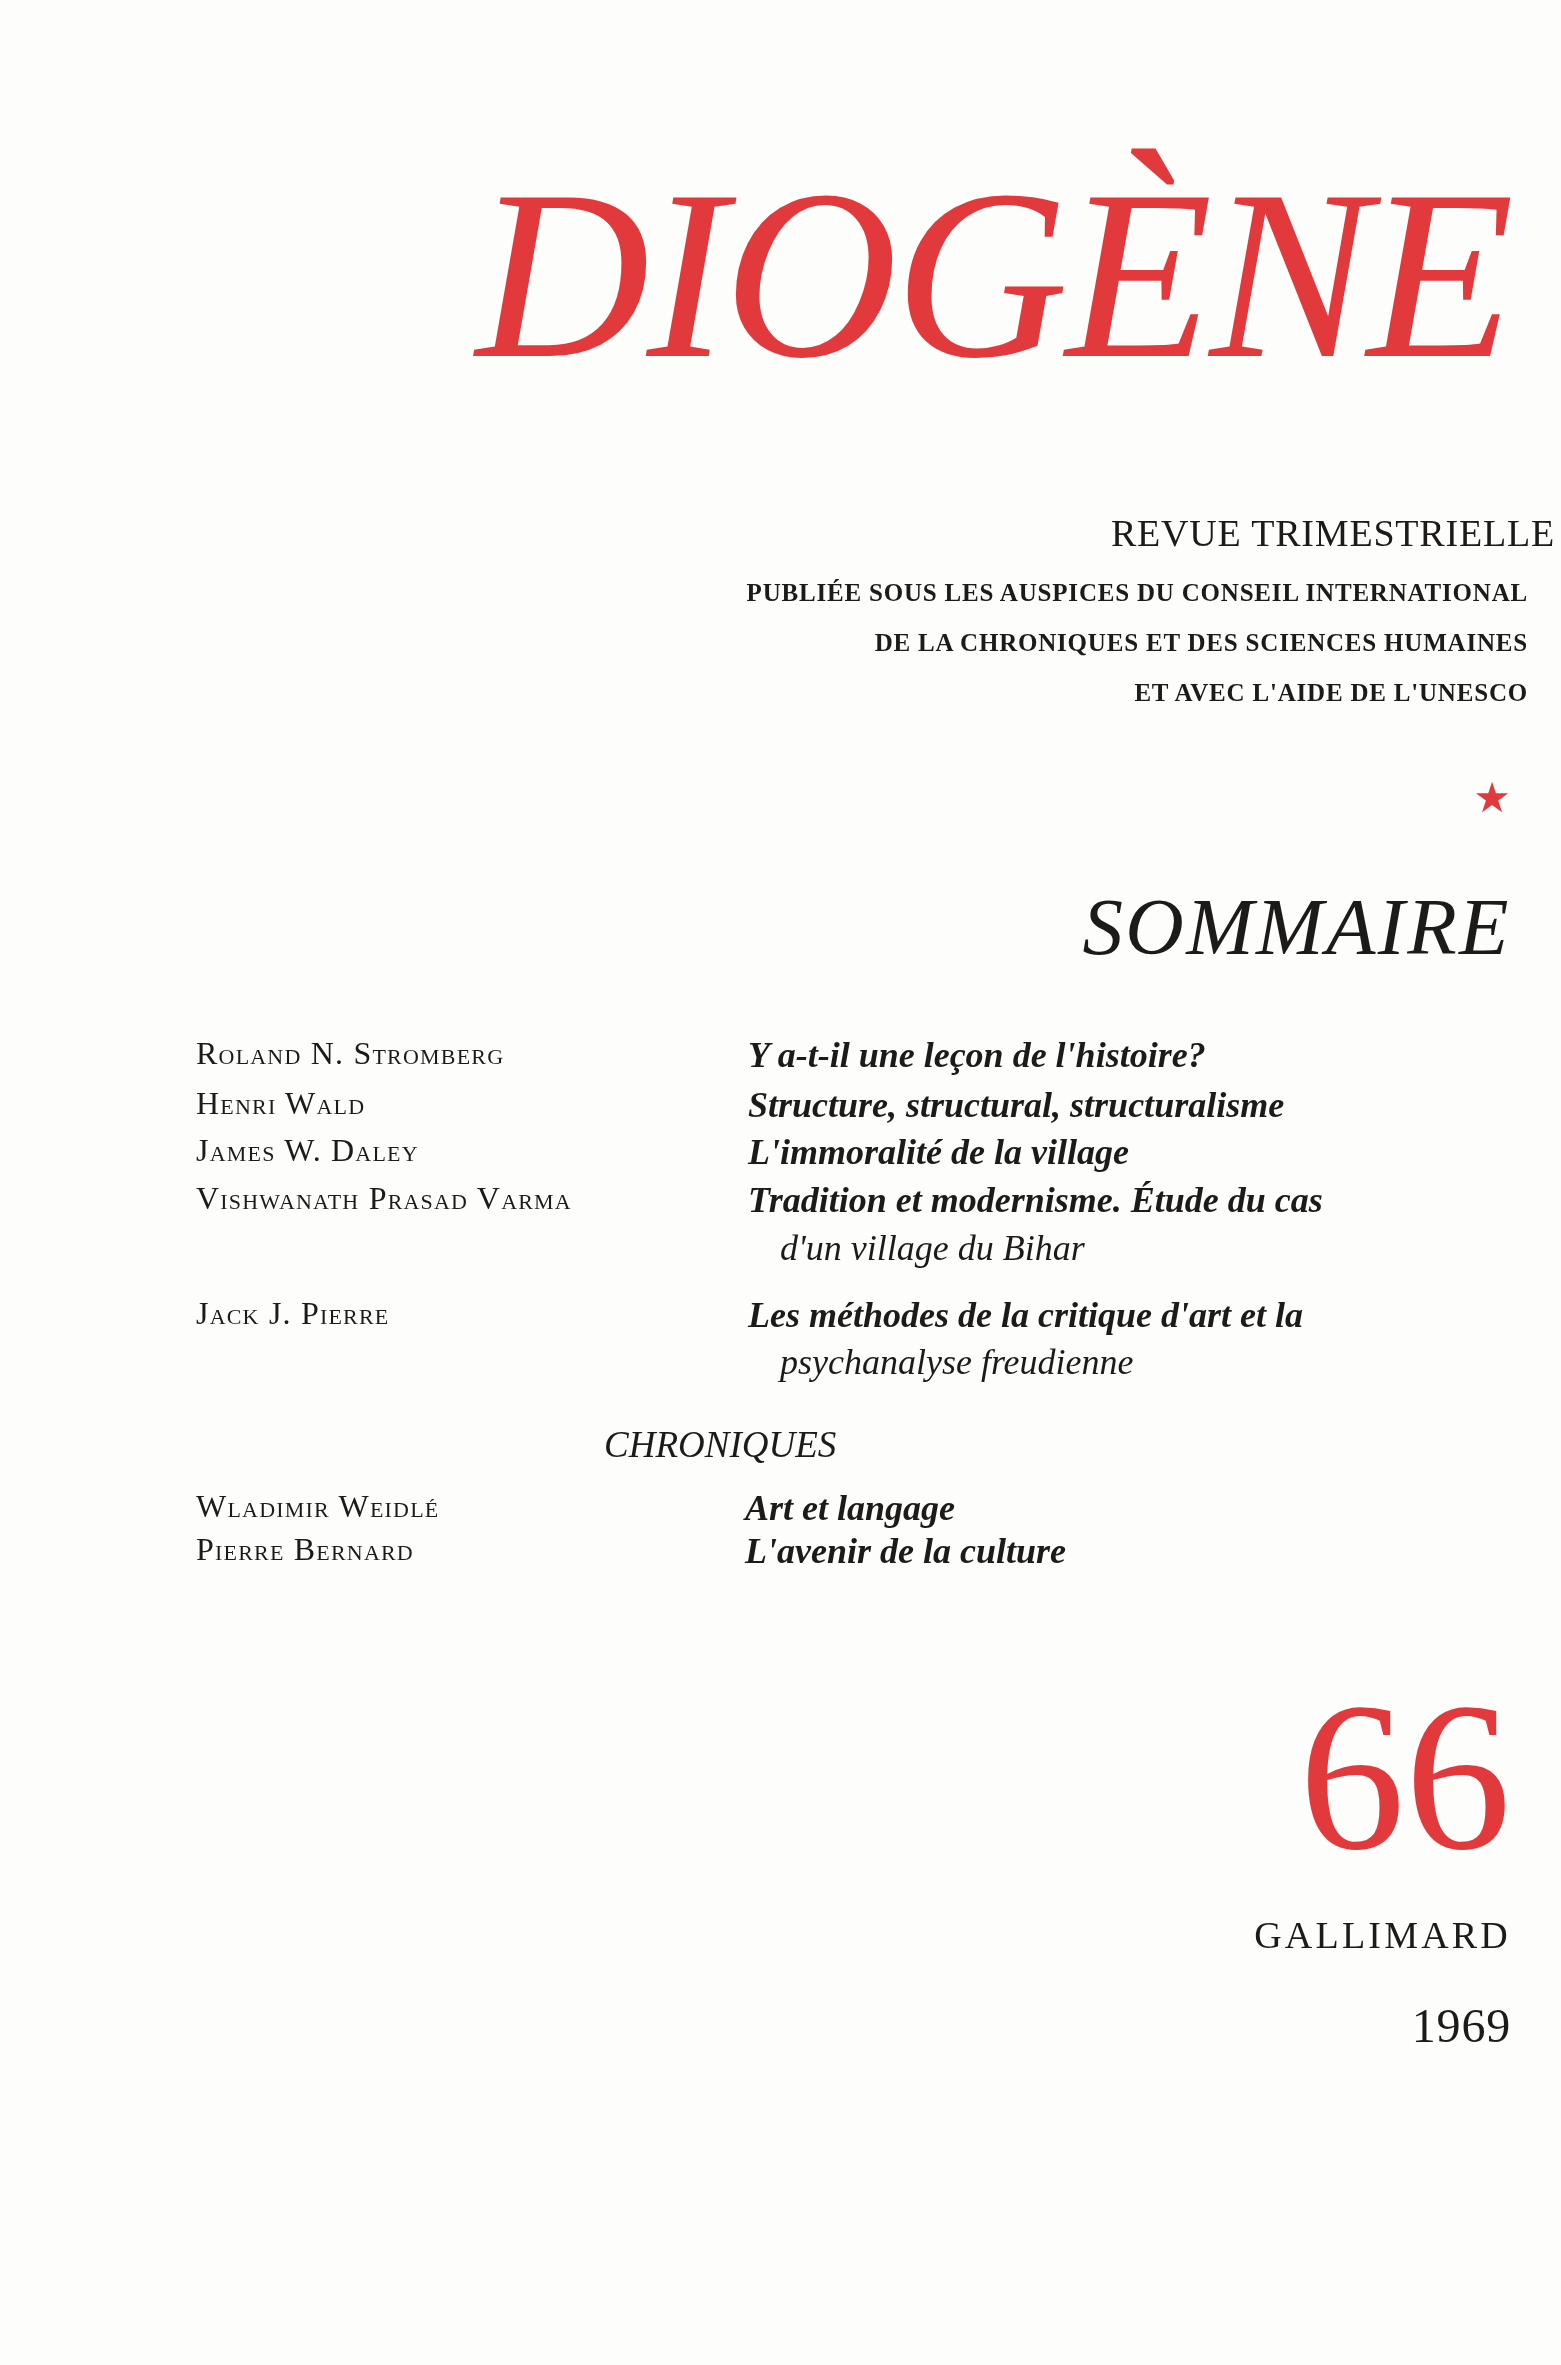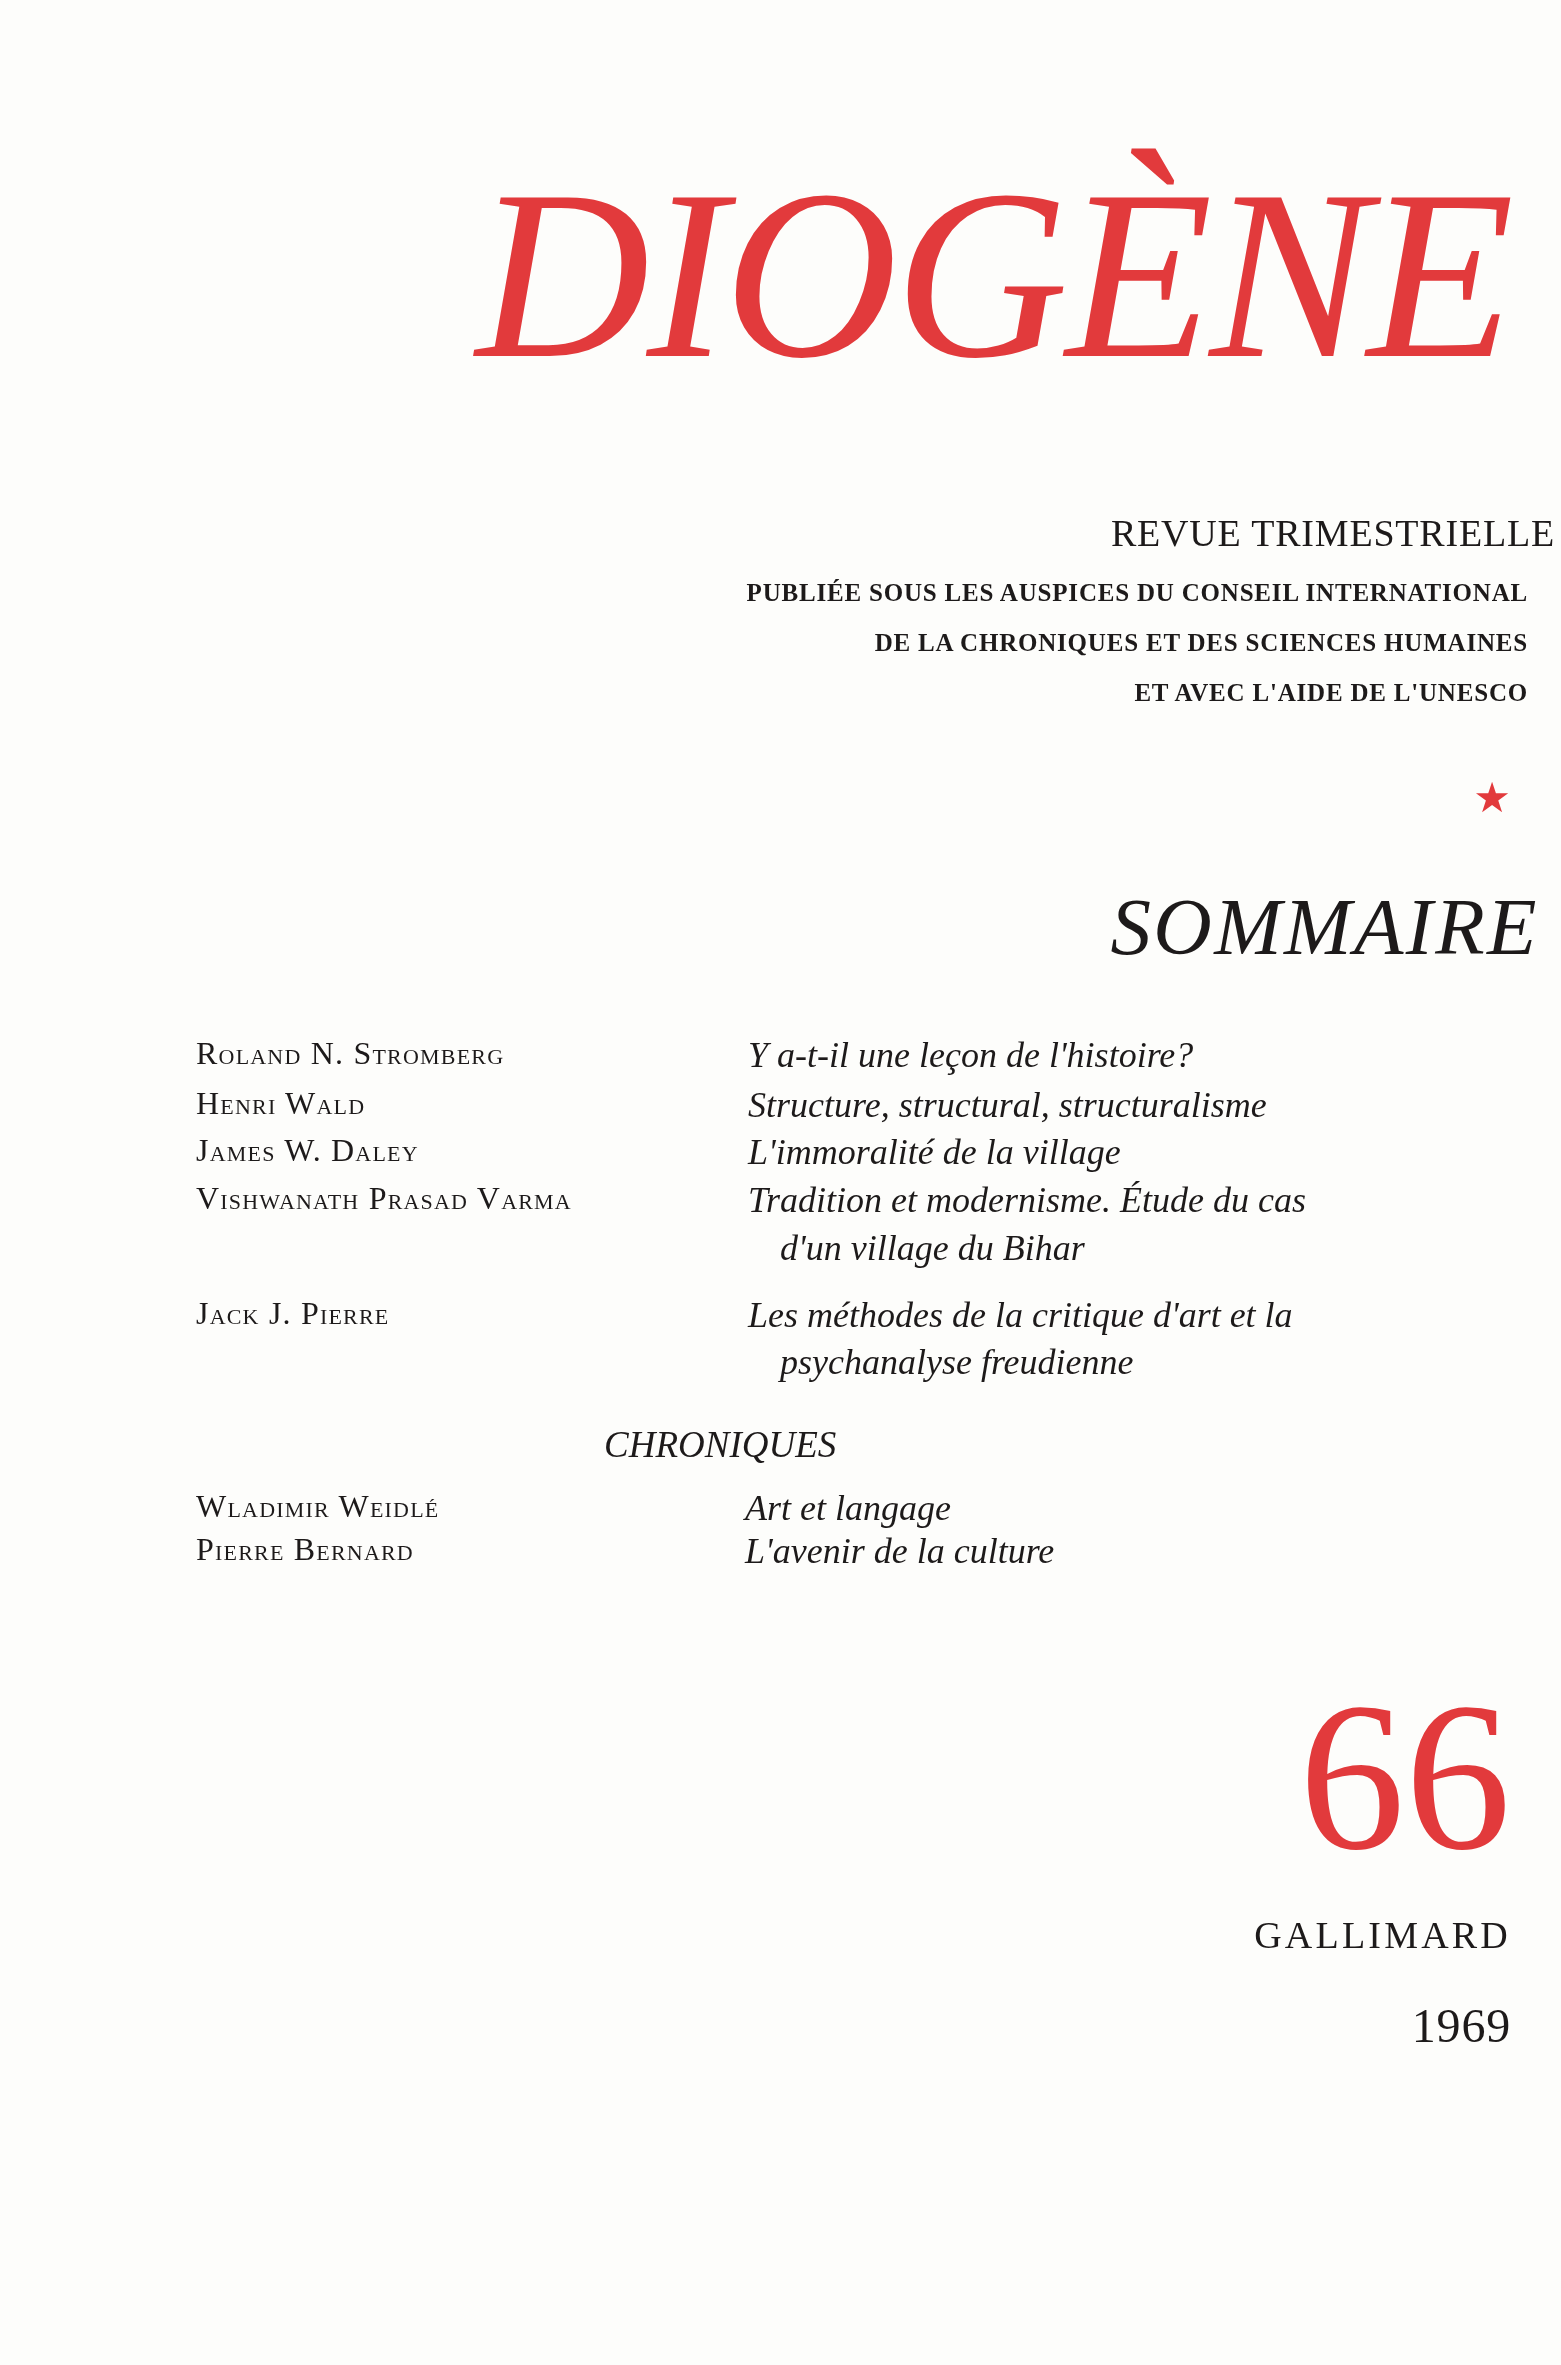--- a/index.html
+++ b/index.html
@@ -24,29 +24,29 @@
     #sub-main { top: 514px; font-size: 38px; line-height: 1; letter-spacing: 0.8px; padding-left: 44px; }
     .sub-small { font-size: 25px; line-height: 1; font-weight: bold; letter-spacing: 0.8px; margin-left: 17px; }
     #sub-1 { top: 580px; }
     #sub-2 { top: 630px; }
     #sub-3 { top: 680px; }
 
     
     #star { top: 777px; font-size: 42px; line-height: 1; }
 
     
-    #sommaire { top: 887px; font-style: italic; font-size: 81px; line-height: 1; letter-spacing: 2.4px; margin-left: 28px; }
+    #sommaire { top: 887px; font-style: italic; font-size: 81px; line-height: 1; letter-spacing: 2.4px; }
 
     
     .toc-author {
       left: 196px; font-variant: small-caps; font-size: 32px; line-height: 1;
       letter-spacing: 1.2px;
     }
     .toc-title {
-      left: 748px; font-style: italic; font-size: 36px; line-height: 1;
+      left: 748px; font-style: italic; font-size: 36px; line-height: 1; font-weight: bold;
     }
     .toc-cont { left: 780px; font-style: italic; font-size: 36px; line-height: 1; }
 
     #chroniques { left: 604px; top: 1414px; font-style: italic; font-size: 37px; line-height: 1; margin-top: 12px; }
 
     
     #issue { top: 1671px; font-size: 212px; line-height: 1; }
     #publisher { top: 1916px; font-size: 38px; line-height: 1; letter-spacing: 3.2px; }
     #year { top: 2002px; font-size: 48px; line-height: 1; letter-spacing: 0.8px; }
   </style>

